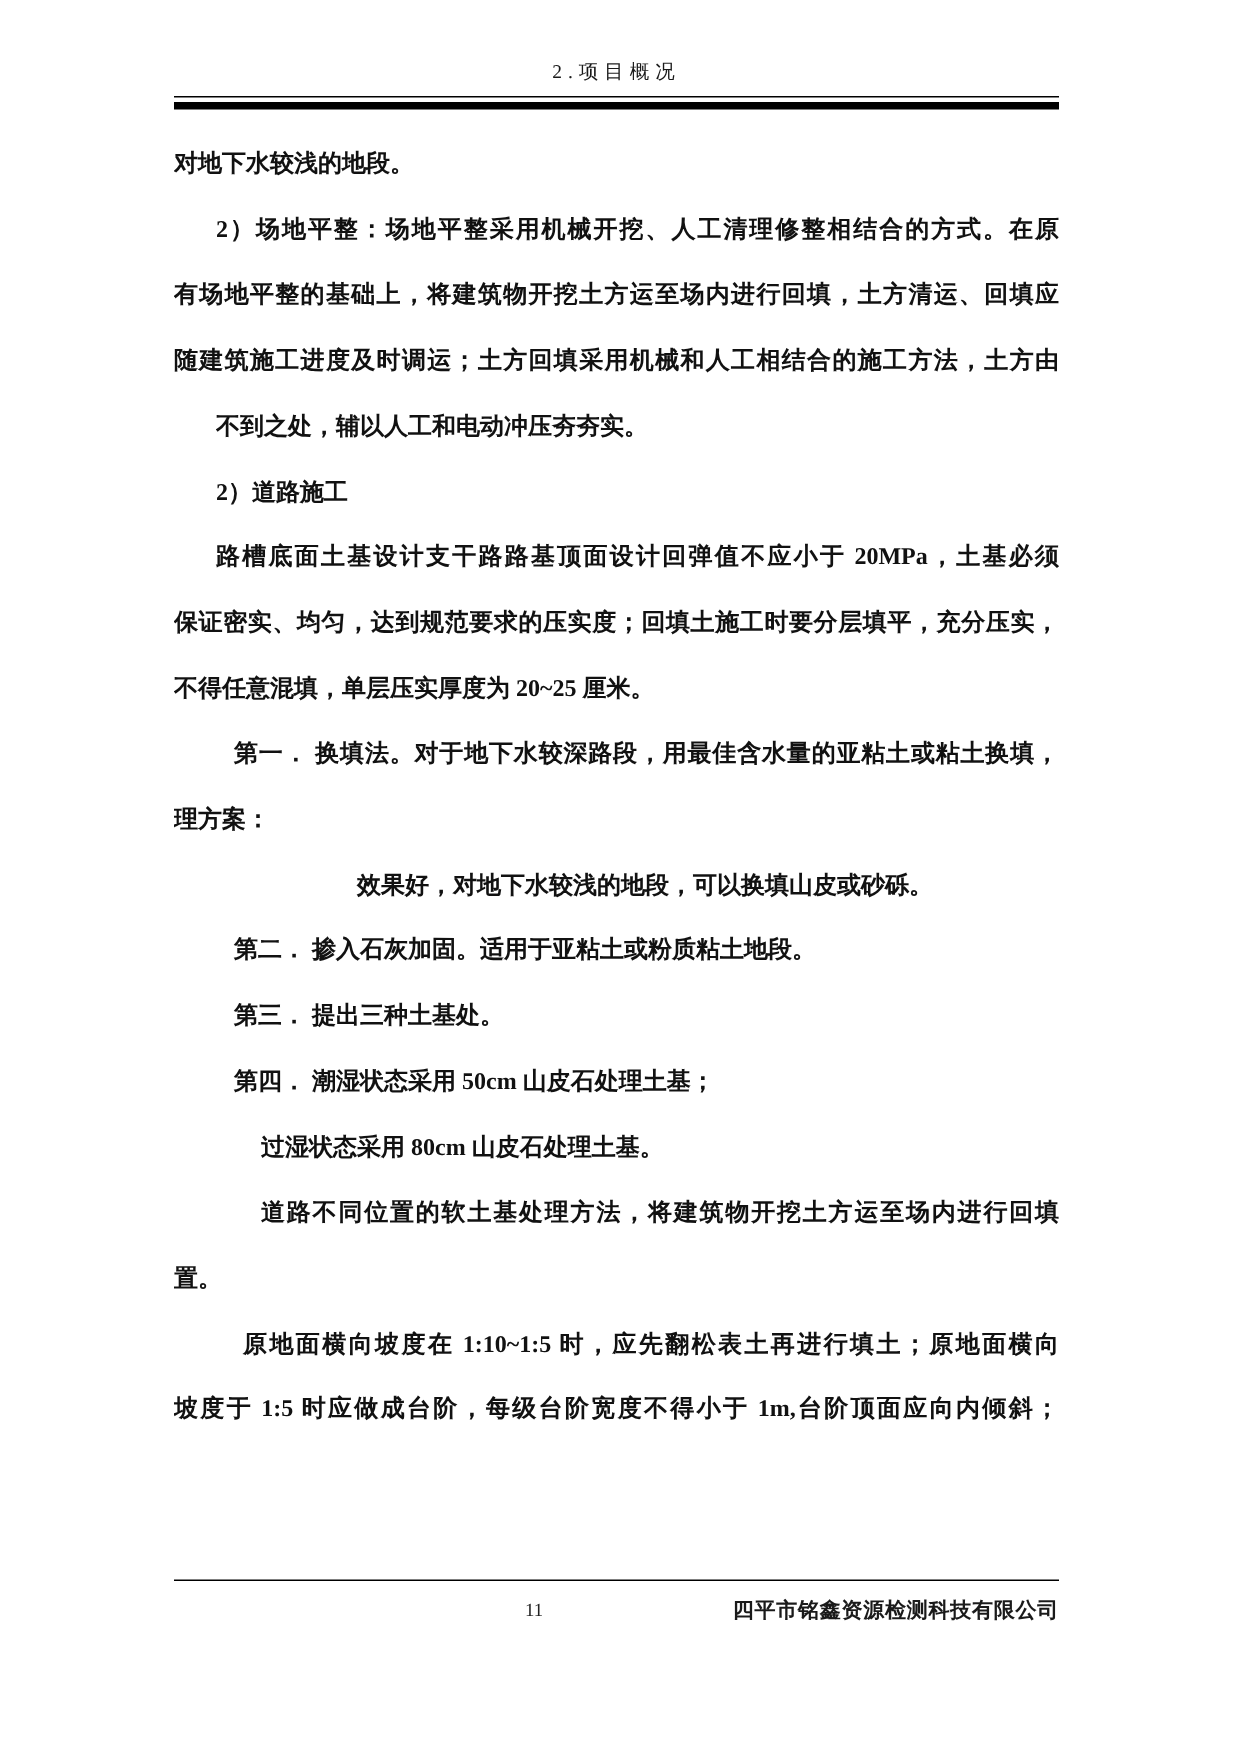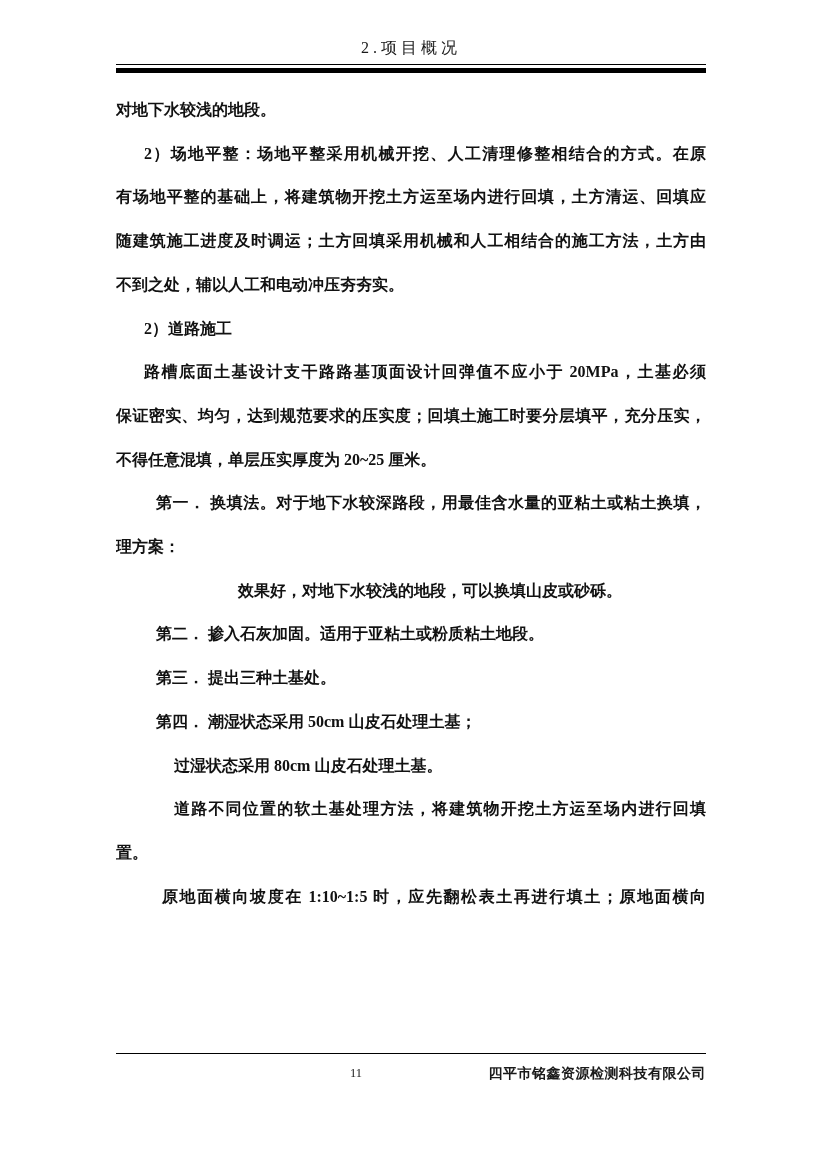--- a/index.html
+++ b/index.html
@@ -16,21 +16,21 @@
     font-family: "Liberation Serif", "DejaVu Sans", serif;
     color: #111111;
   }
   
   .header-title {
     position: absolute;
     top: 38px;
     left: 116px;
     width: 590px;
     text-align: center;
-    font-size: 16px;
+    font-size: 13px;
     line-height: 20px;
     letter-spacing: 4px;
     font-weight: 400;
     color: #1a1a1a;
   }
   .header-rule {
     position: absolute;
     top: 64px;
     left: 116px;
     width: 590px;
@@ -93,35 +93,36 @@
 
   <div class="header-title">2.项目概况</div>
 
   <div class="header-rule"></div>
 
   <div class="doc-body">
       <div class="line" style="padding-left: 0px;">对地下水较浅的地段。</div>
       <div class="line just" style="padding-left: 28px;">2）场地平整：场地平整采用机械开挖、人工清理修整相结合的方式。在原</div>
       <div class="line just" style="padding-left: 0px;">有场地平整的基础上，将建筑物开挖土方运至场内进行回填，土方清运、回填应</div>
       <div class="line just" style="padding-left: 0px;">随建筑施工进度及时调运；土方回填采用机械和人工相结合的施工方法，土方由</div>
-      <div class="line" style="padding-left: 0px;">不到之处，辅以人工和电动冲压夯夯实。</div>
+      <div class="line" style="padding-left: 0px; margin-left: 28px;">不到之处，辅以人工和电动冲压夯夯实。</div>
       <div class="line" style="padding-left: 28px;">2）道路施工</div>
       <div class="line just" style="padding-left: 28px;">路槽底面土基设计支干路路基顶面设计回弹值不应小于 20MPa，土基必须</div>
       <div class="line just" style="padding-left: 0px;">保证密实、均匀，达到规范要求的压实度；回填土施工时要分层填平，充分压实，</div>
       <div class="line" style="padding-left: 0px;">不得任意混填，单层压实厚度为 20~25 厘米。</div>
       <div class="line just" style="padding-left: 40px;">第一． 换填法。对于地下水较深路段，用最佳含水量的亚粘土或粘土换填，</div>
       <div class="line" style="padding-left: 0px;">理方案：</div>
       <div class="line" style="padding-left: 122px;">效果好，对地下水较浅的地段，可以换填山皮或砂砾。</div>
       <div class="line" style="padding-left: 40px;">第二． 掺入石灰加固。适用于亚粘土或粉质粘土地段。</div>
       <div class="line" style="padding-left: 40px;">第三． 提出三种土基处。</div>
       <div class="line" style="padding-left: 40px;">第四． 潮湿状态采用 50cm 山皮石处理土基；</div>
       <div class="line" style="padding-left: 58px;">过湿状态采用 80cm 山皮石处理土基。</div>
       <div class="line just" style="padding-left: 58px;">道路不同位置的软土基处理方法，将建筑物开挖土方运至场内进行回填</div>
       <div class="line" style="padding-left: 0px;">置。</div>
       <div class="line just" style="padding-left: 46px;">原地面横向坡度在 1:10~1:5 时，应先翻松表土再进行填土；原地面横向</div>
+      <div class="line just" style="padding-left: 0px;">坡度于 1:5 时应做成台阶，每级台阶宽度不得小于 1m,台阶顶面应向内倾斜；</div>
     </div>
 
   <div class="footer-rule"></div>
 
   <div class="footer-page-number">11</div>
 
   <div class="footer-company">四平市铭鑫资源检测科技有限公司</div>
 
 </div>
 

